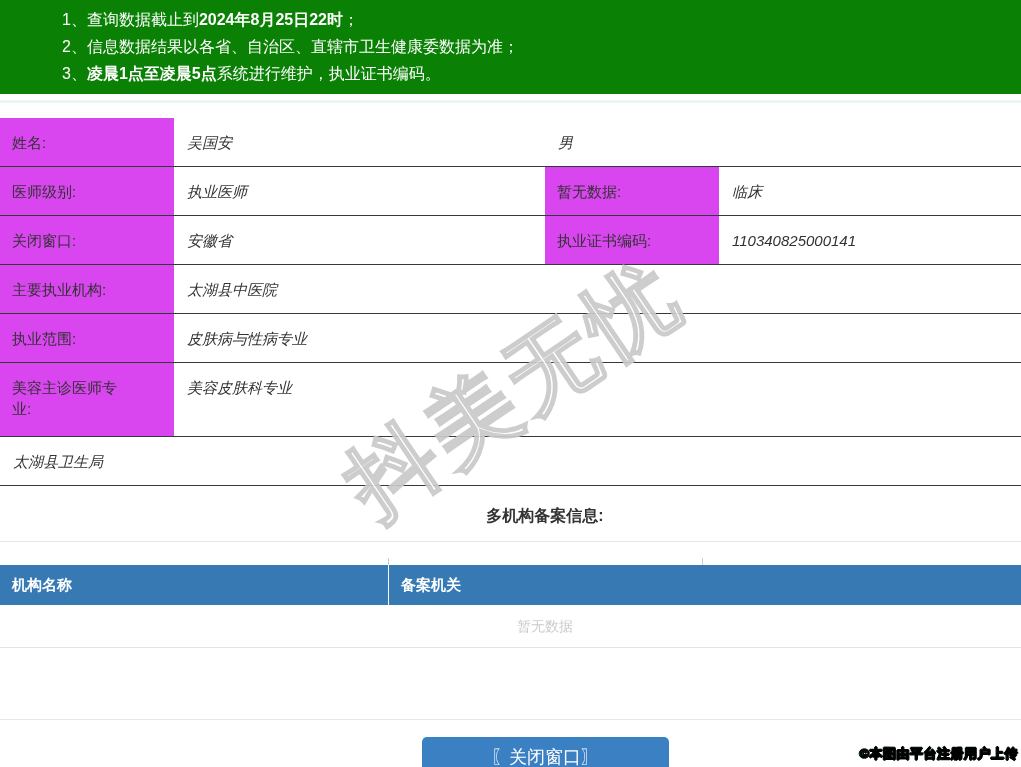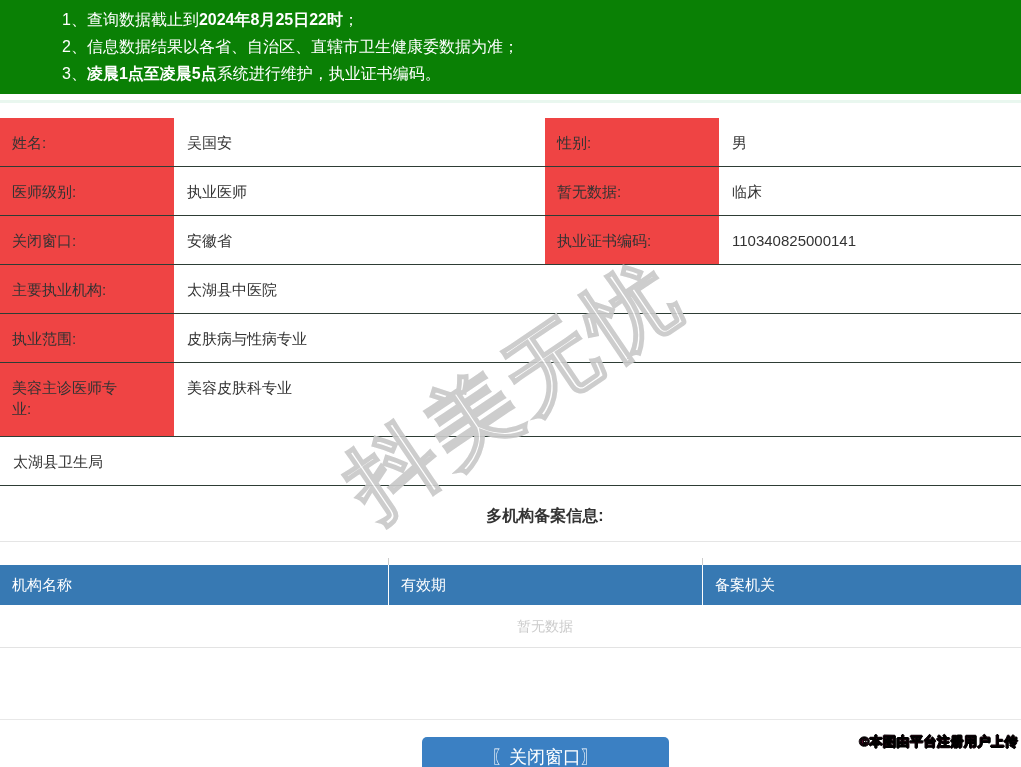--- a/index.html
+++ b/index.html
@@ -10,36 +10,36 @@
 
   
   .banner { background:#0a8005; height:94px; padding:6px 0 0 62px; color:#fff; font-size:16px; }
   .notice-line { line-height:27px; white-space:nowrap; }
   .notice-bold { font-weight:bold; }
   .banner-edge { height:3px; background:#e9f7ef; margin:6px 0 15px 0; width:1021px; }
 
   
   .info-table { width:1090px; }
   .info-row { display:flex; border-bottom:1px solid #2e3d35; font-size:15px; }
-  .cell-label { width:174px; flex:none; background:#ef4444; padding:14px 0 13px 12px; }
+  .cell-label { width:174px; flex:none; background:#d946ef; padding:14px 0 13px 12px; }
   .cell-label span { display:inline-block; width:108px; line-height:21px; }
-  .cell-value { padding:14px 0 13px 13px; line-height:21px; }
+  .cell-value { padding:14px 0 13px 13px; line-height:21px;font-style:italic; }
   .cell-value.half { width:371px; flex:none; }
   .cell-value.rest { flex:1; }
   .row-tall { min-height:74px; }
 
   
   .section-title { width:1090px; text-align:center; font-weight:bold; font-size:16px;
     margin:19px 0 15px 0; line-height:21px; }
   .section-divider { width:1090px; height:1px; background:#e5e5e5; }
 
   .org-table { width:1090px; margin-top:23px; }
   .org-header { display:flex; background:#3779b3; height:40px; position:relative;
     color:#fff; font-size:15px; }
-  .org-th { line-height:40px; padding-left:12px; }
+  .org-th { line-height:40px; padding-left:12px;font-weight:bold; }
   .org-th.c1 { width:388px; }
   .org-th.c2 { width:314px; border-left:1px solid #fdfdfd; }
   .org-th.c3 { width:388px; border-left:1px solid #fdfdfd; }
   .tick { position:absolute; top:-7px; width:1px; height:7px; background:#ccc; }
   .tick.t1 { left:388px; } .tick.t2 { left:702px; }
   .org-empty { width:1090px; text-align:center; color:#ccc; font-size:14px;
     padding:12px 0 11px 0; line-height:19px; border-bottom:1px solid #e3e3e3; }
 
   
   .footer { width:1090px; margin-top:71px; border-top:1px solid #e8e8e8;
@@ -47,43 +47,42 @@
   .close-button { display:inline-block; width:247px; height:40px; line-height:38px;
     background:#3b80c3; color:#fff; font-size:18px; border:none; border-radius:5px;
     text-align:center; cursor:pointer; }
 
   
   .big-watermark { position:absolute; left:515px; top:390px; z-index:5;
     transform:translate(-50%,-50%) rotate(-34deg); font-size:88px; font-weight:bold;
     letter-spacing:7px; white-space:nowrap; color:#fff;
     -webkit-text-stroke:2px #c9c9c9; text-shadow:0 0 1px #cfcfcf; opacity:.92;
     pointer-events:none; }
-  .credit-watermark { position:absolute; right:3px; bottom:16px; z-index:9;
-    font-size:13px; font-weight:bold; color:#be185d; letter-spacing:0.5px;
+  .credit-watermark { position:absolute; right:3px; bottom:4px; z-index:9;
+    font-size:13px; font-weight:bold; color:#0f766e; letter-spacing:0.5px;
     -webkit-text-stroke:0.7px #000;
     text-shadow:1px 0 0 #000, -1px 0 0 #000, 0 1px 0 #000, 0 -1px 0 #000; }
 </style>
 </head>
 <body>
 
 <div class="container">
 
   <div class="banner">
     <div class="notice-line"><span>1、</span><span>查询数据截止到</span><span class="notice-bold">2024年8月25日22时</span><span>；</span></div>
     <div class="notice-line"><span>2、</span><span>信息数据结果以各省、自治区、直辖市卫生健康委数据为准；</span><span class="notice-bold"></span><span></span></div>
     <div class="notice-line"><span>3、</span><span></span><span class="notice-bold">凌晨1点至凌晨5点</span><span>系统进行维护，执业证书编码。</span></div>
   </div>
   <div class="banner-edge"></div>
 
   <div class="info-table">
 
     <div class="info-row">
       <div class="cell-label"><span>姓名:</span></div>
       <div class="cell-value half">吴国安</div>
-      <div class="cell-label"><span>性别:</span></div>
       <div class="cell-value rest">男</div>
     </div>
 
     <div class="info-row">
       <div class="cell-label"><span>医师级别:</span></div>
       <div class="cell-value half">执业医师</div>
       <div class="cell-label"><span>暂无数据:</span></div>
       <div class="cell-value rest">临床</div>
     </div>
 
@@ -116,21 +115,20 @@
   </div>
 
   <div class="section-title">多机构备案信息:</div>
   <div class="section-divider"></div>
 
   <div class="org-table">
     <div class="org-header">
       <span class="tick t1"></span>
       <span class="tick t2"></span>
       <div class="org-th c1">机构名称</div>
-      <div class="org-th c2">有效期</div>
       <div class="org-th c3">备案机关</div>
     </div>
     <div class="org-empty">暂无数据</div>
   </div>
 
   <div class="footer">
     <button class="close-button">〖关闭窗口〗</button>
   </div>
 
 </div>

